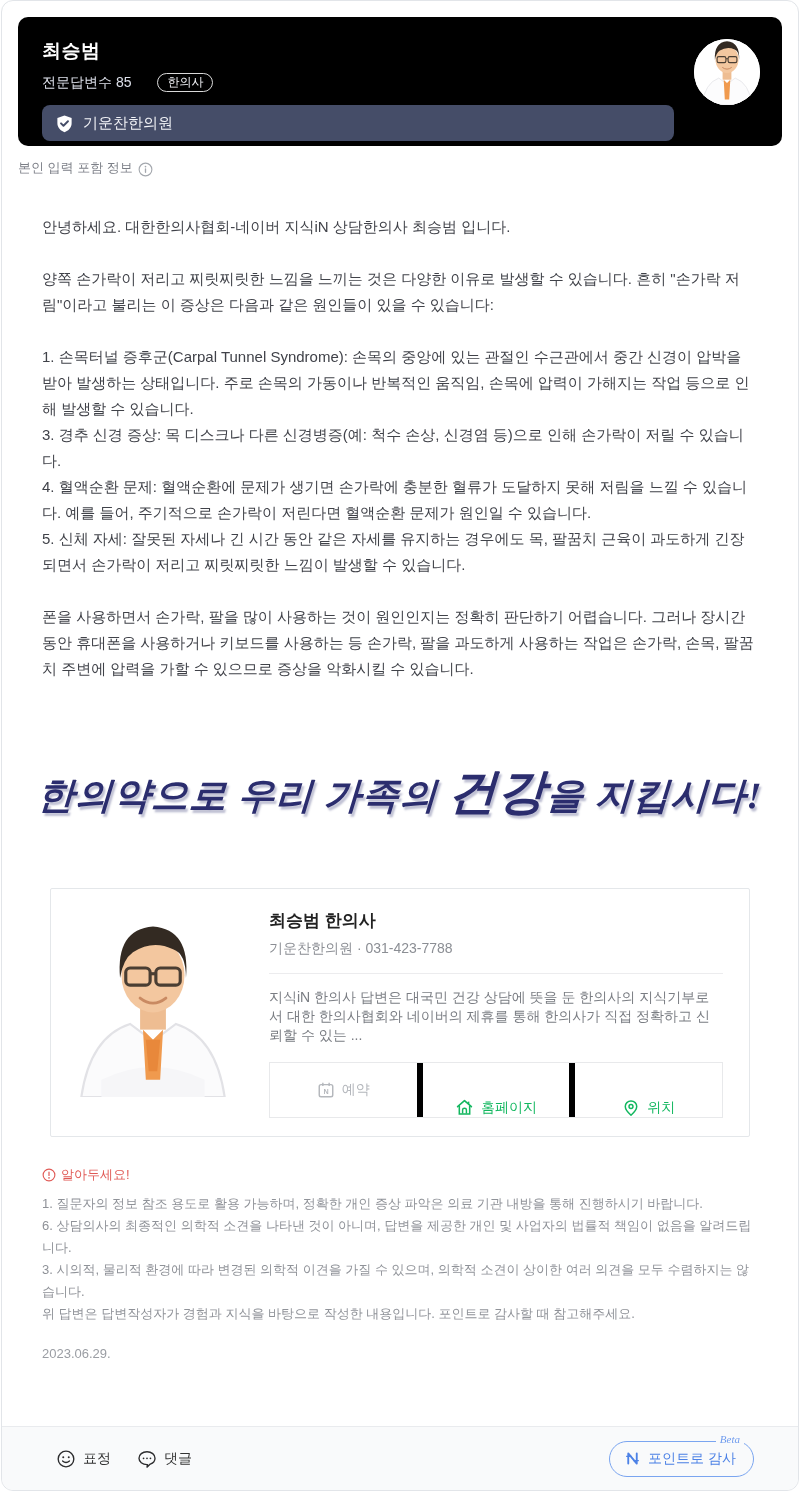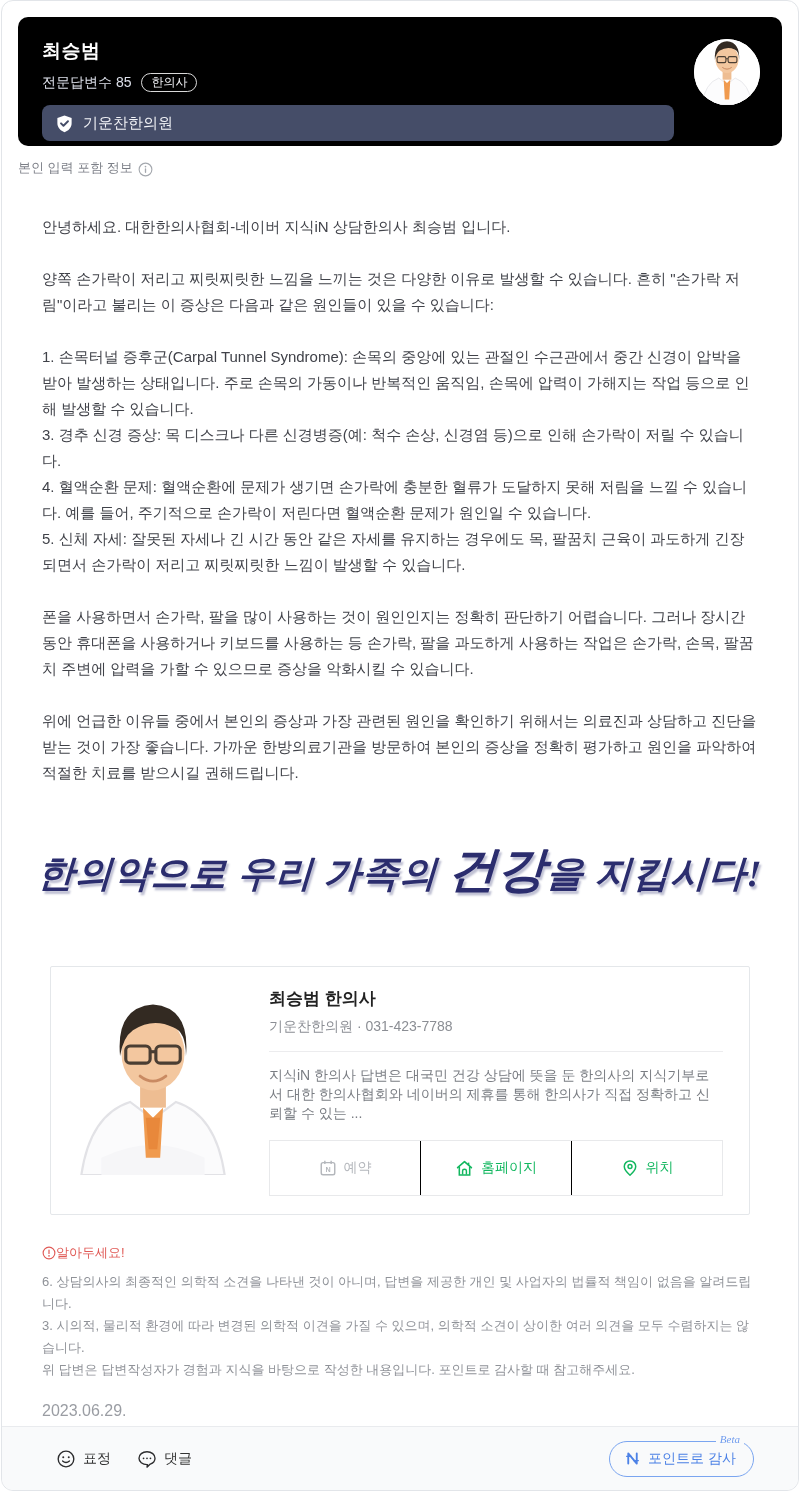--- a/index.html
+++ b/index.html
@@ -10,21 +10,21 @@
     border:1px solid #e2e5e9; border-radius:12px; background:#fff;
     display:flex; flex-direction:column; overflow:hidden;
   }
 
   
   .header-card {
     position:relative; margin:16px 16px 0; height:129px;
     background:#000000; border-radius:10px; padding:21px 24px 0;
   }
   .expert-name { color:#fff; font-size:19px; font-weight:bold; letter-spacing:.5px; }
-  .expert-subrow { display:flex; align-items:center; gap:10px; margin-top:9px; }
+  .expert-subrow { display:flex; align-items:center; gap:26px; margin-top:9px; }
   .answer-count { color:#dde0ea; font-size:14px; }
   .expert-badge {
     color:#f4f5f9; font-size:12px; border:1px solid rgba(255,255,255,.85);
     border-radius:11px; padding:2px 9px 3px; line-height:1;
   }
   .clinic-bar {
     margin-top:13px; height:36px; background:#454d68; border-radius:8px;
     display:flex; align-items:center; gap:9px; padding:0 13px; width:calc(100% - 84px);
   }
   .clinic-bar .label { color:#f2f3f7; font-size:15px; }
@@ -67,30 +67,30 @@
   .card-sub { margin-top:8px; font-size:14px; color:#8b8e94; }
   .card-divider { border:none; border-top:1px solid #ececee; margin:15px 0 14px; }
   .card-desc { font-size:14px; color:#7a7d83; line-height:19px; }
   .card-buttons {
     margin-top:17px; border:1px solid #e8e9eb; display:flex; height:56px; align-items:stretch;
   }
   .card-btn {
     flex:1; display:flex; align-items:center; justify-content:center; gap:7px;
     font-size:14px; background:none; border:none; cursor:pointer;
   }
-  .card-btn + .card-btn { border-left:1px solid #000000; }
+  .card-btn + .card-btn { border-left:6px solid #000000;align-items:flex-end; }
   .card-btn.disabled { color:#b4b7bc; }
   .card-btn.green { color:#12b75f; }
 
   
   .notice { margin:27px 40px 0; font-size:13px; color:#8f9298; line-height:22px; }
   .notice-title {
-    display:flex; align-items:center; color:#e05a56; font-size:13px; margin-bottom:7px;
-  }
-  .answer-date { margin:21px 40px 0; font-size:16px; color:#9a9da3; }
+    display:flex; align-items:center; gap:5px; color:#e05a56; font-size:13px; margin-bottom:7px;
+  }
+  .answer-date { margin:21px 40px 0; font-size:13px; color:#9a9da3; }
 
   
   .footer {
     margin-top:auto; height:64px; background:#f9fafb; border-top:1px solid #e9ebee;
     display:flex; align-items:center; padding:0 44px 0 54px;
     border-radius:0 0 11px 11px;
   }
   .footer-action {
     display:flex; align-items:center; gap:7px; background:none; border:none;
     font-size:14px; color:#333; cursor:pointer; padding:0;
@@ -156,21 +156,20 @@
   </div>
 
   <div class="answer-body">
     <p class="gap-after">안녕하세요. 대한한의사협회-네이버 지식iN 상담한의사 최승범 입니다.</p>
     <p class="gap-after">양쪽 손가락이 저리고 찌릿찌릿한 느낌을 느끼는 것은 다양한 이유로 발생할 수 있습니다. 흔히 "손가락 저림"이라고 불리는 이 증상은 다음과 같은 원인들이 있을 수 있습니다:</p>
     <p>1. 손목터널 증후군(Carpal Tunnel Syndrome): 손목의 중앙에 있는 관절인 수근관에서 중간 신경이 압박을 받아 발생하는 상태입니다. 주로 손목의 가동이나 반복적인 움직임, 손목에 압력이 가해지는 작업 등으로 인해 발생할 수 있습니다.</p>
     <p>3. 경추 신경 증상: 목 디스크나 다른 신경병증(예: 척수 손상, 신경염 등)으로 인해 손가락이 저릴 수 있습니다.</p>
     <p>4. 혈액순환 문제: 혈액순환에 문제가 생기면 손가락에 충분한 혈류가 도달하지 못해 저림을 느낄 수 있습니다. 예를 들어, 주기적으로 손가락이 저린다면 혈액순환 문제가 원인일 수 있습니다.</p>
     <p class="gap-after">5. 신체 자세: 잘못된 자세나 긴 시간 동안 같은 자세를 유지하는 경우에도 목, 팔꿈치 근육이 과도하게 긴장되면서 손가락이 저리고 찌릿찌릿한 느낌이 발생할 수 있습니다.</p>
     <p class="gap-after">폰을 사용하면서 손가락, 팔을 많이 사용하는 것이 원인인지는 정확히 판단하기 어렵습니다. 그러나 장시간 동안 휴대폰을 사용하거나 키보드를 사용하는 등 손가락, 팔을 과도하게 사용하는 작업은 손가락, 손목, 팔꿈치 주변에 압력을 가할 수 있으므로 증상을 악화시킬 수 있습니다.</p>
-    <p>위에 언급한 이유들 중에서 본인의 증상과 가장 관련된 원인을 확인하기 위해서는 의료진과 상담하고 진단을 받는 것이 가장 좋습니다. 가까운 한방의료기관을 방문하여 본인의 증상을 정확히 평가하고 원인을 파악하여 적절한 치료를 받으시길 권해드립니다.</p>
   </div>
 
   <div class="banner"><span>한의약으로 우리 가족의 </span><span class="emph">건강</span><span>을 지킵시다!</span></div>
 
   <div class="profile-card">
     <div class="card-photo">
       <svg viewBox="0 0 120 130" preserveAspectRatio="xMidYMax meet">
         <rect width="120" height="130" fill="#ffffff"></rect>
         <path d="M10 130 Q16 88 44 79 L60 91 L76 79 Q104 88 110 130 Z" fill="#fbfbfc" stroke="#e2e2e6" stroke-width="1.5"></path>
         <path d="M24 118 Q60 100 96 118 L96 130 L24 130 Z" fill="#f6f6f8"></path>
@@ -230,20 +229,21 @@
     <div class="notice-title">
       <span class="icon">
         <svg width="14" height="14" viewBox="0 0 16 16">
           <circle cx="8" cy="8" r="6.7" fill="none" stroke="#e05a56" stroke-width="1.3"></circle>
           <rect x="7.3" y="4" width="1.4" height="5.2" rx="0.7" fill="#e05a56"></rect>
           <circle cx="8" cy="11.3" r="0.95" fill="#e05a56"></circle>
         </svg>
       </span>
       <span>알아두세요!</span>
     </div>
+    <div>1. 질문자의 정보 참조 용도로 활용 가능하며, 정확한 개인 증상 파악은 의료 기관 내방을 통해 진행하시기 바랍니다.</div>
     <div>6. 상담의사의 최종적인 의학적 소견을 나타낸 것이 아니며, 답변을 제공한 개인 및 사업자의 법률적 책임이 없음을 알려드립니다.</div>
     <div>3. 시의적, 물리적 환경에 따라 변경된 의학적 이견을 가질 수 있으며, 의학적 소견이 상이한 여러 의견을 모두 수렴하지는 않습니다.</div>
     <div>위 답변은 답변작성자가 경험과 지식을 바탕으로 작성한 내용입니다. 포인트로 감사할 때 참고해주세요.</div>
   </div>
 
   <div class="answer-date">2023.06.29.</div>
 
   <div class="footer">
     <button class="footer-action">
       <span class="icon">

